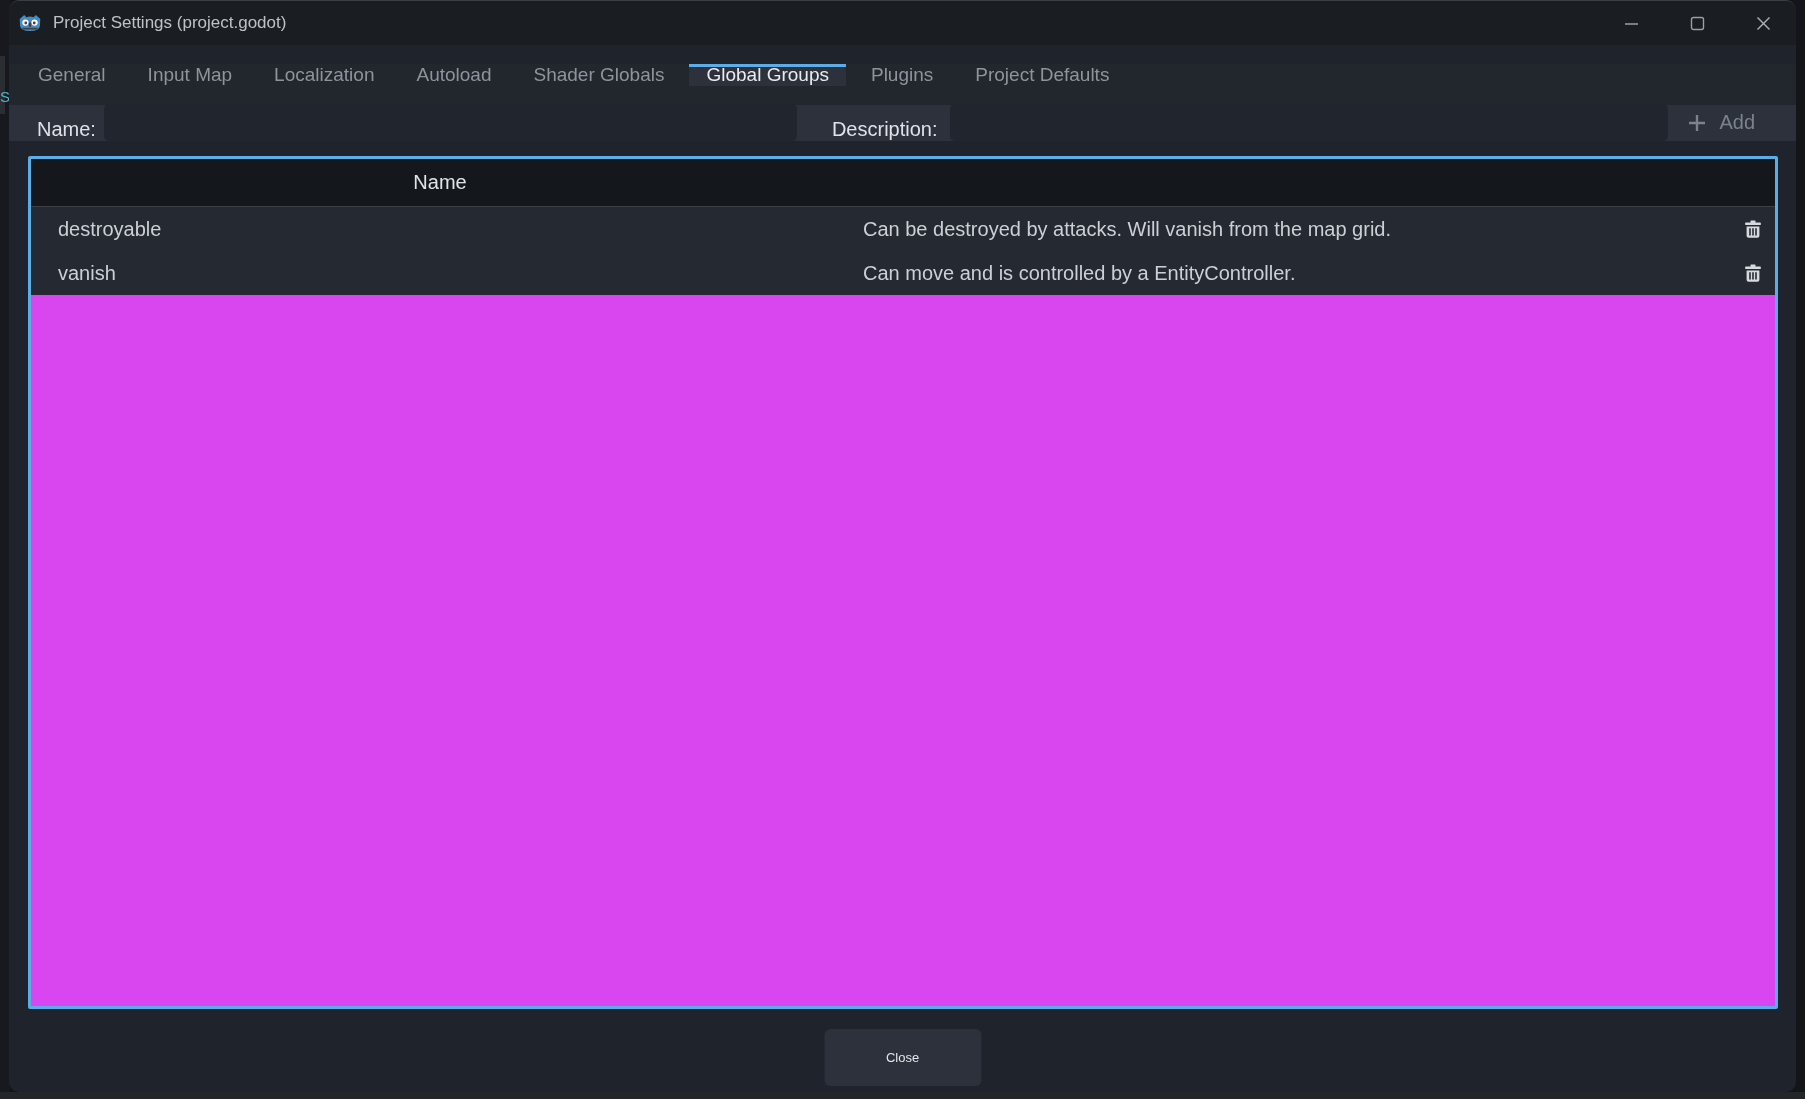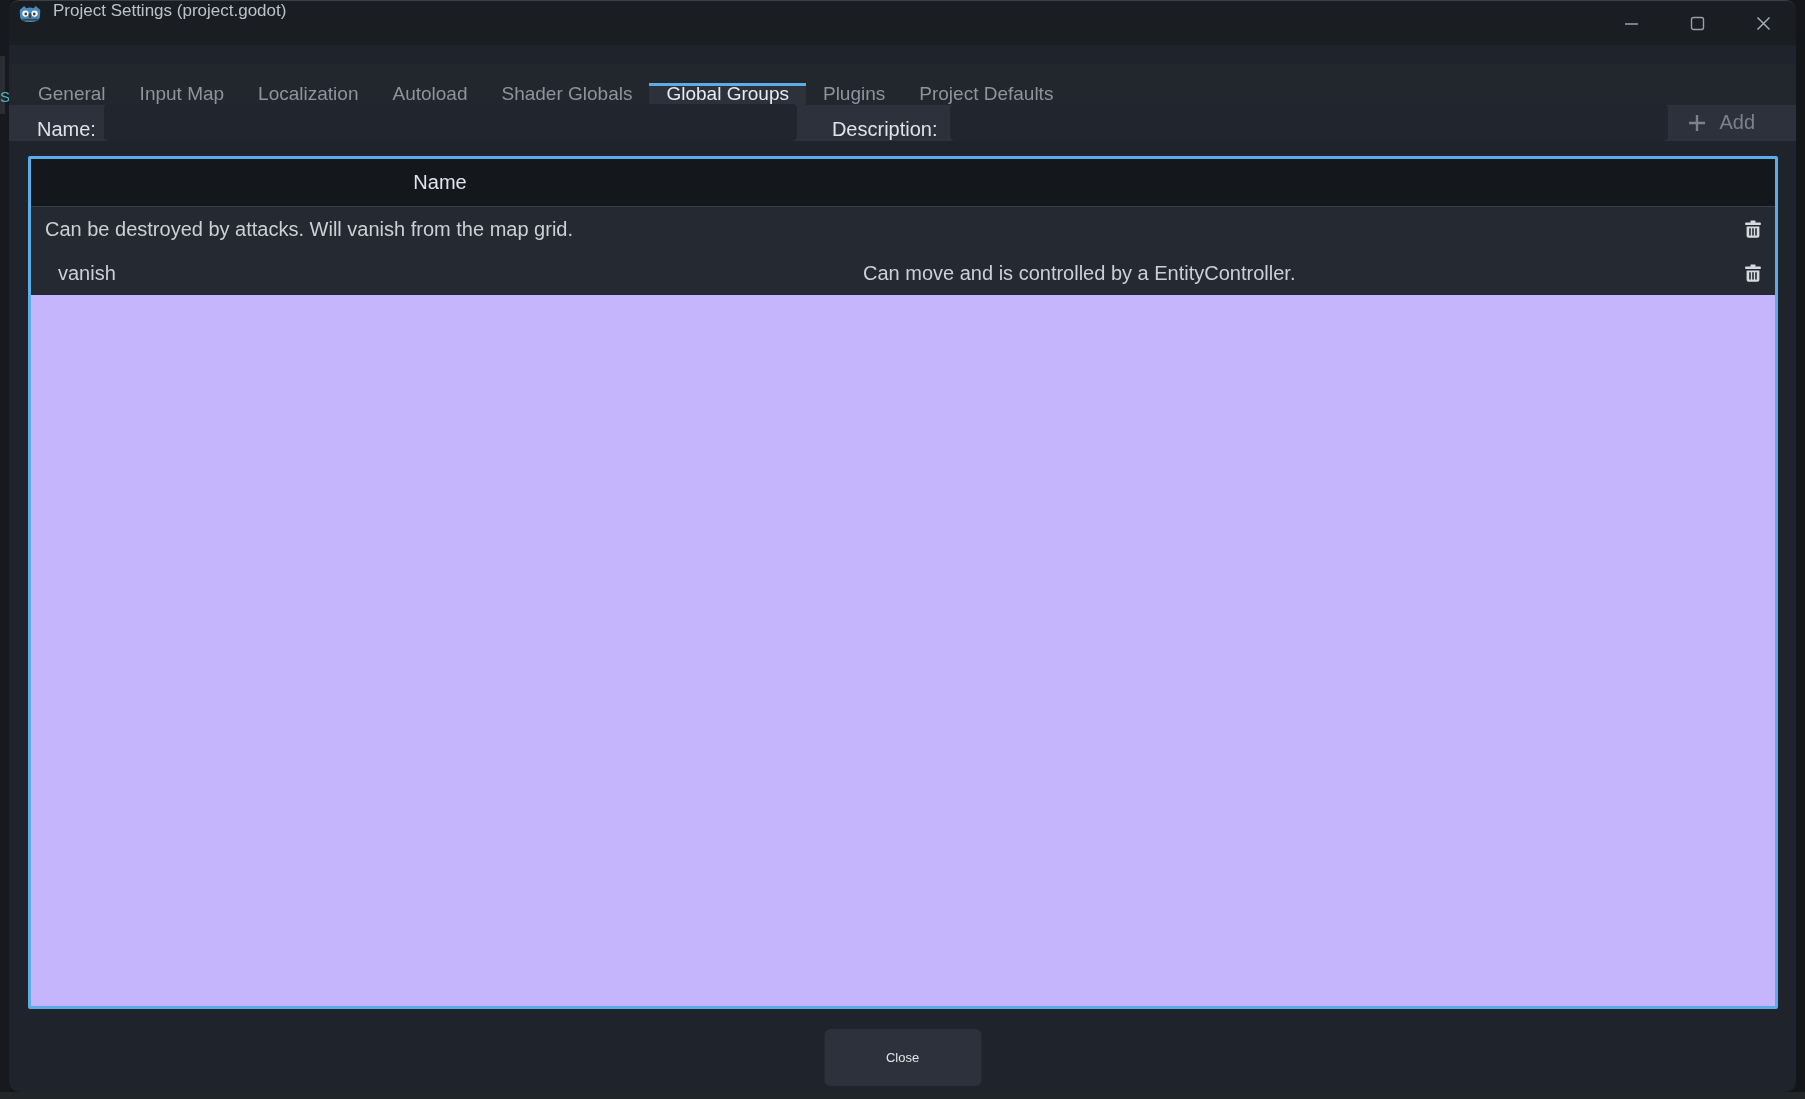--- a/index.html
+++ b/index.html
@@ -21,32 +21,32 @@
     position:absolute; left:9px; top:0; width:1787px; height:1092px;
     background:#1f232b;
     border-radius:10px;
     border-top:1px solid #3a3f47;
     overflow:hidden;
   }
 
   
   .titlebar {
     height:44px; background:#1a1d22;
-    display:flex; align-items:flex-start; padding-left:8px;
+    display:flex; align-items:center; padding-left:8px;
   }
   .app-icon { width:26px; height:26px; flex:0 0 auto; }
   .titlebar-title { margin-left:10px; font-size:17px; color:#bdc2c9; }
   .titlebar-spacer { flex:1; }
   .winctl { width:66px; height:44px; display:flex; align-items:center; justify-content:center; cursor:default; }
   .winctl svg { display:block; }
 
   
   .tabbar {
     margin-top:19px; height:41px; background:#22262d;
-    display:flex; align-items:flex-end; padding-left:12px;
+    display:flex; align-items:flex-start; padding-left:12px;gap:8px;
   }
   .tab {
     display:flex; align-items:center; padding:0 17px;
     font-size:19px; color:#8e949e; white-space:nowrap; cursor:default;
   }
   .tab.active {
     background:#2c313b; color:#e9ebef;
     box-shadow: inset 0 3px 0 #5cace8;
   }
 
@@ -69,21 +69,21 @@
     margin-left:10px; height:37px; padding:0 9px;
     display:flex; align-items:center; gap:13px;
     background:transparent; border:none; cursor:default;
     color:#7b828c; font-size:20px; font-family:"Liberation Sans", sans-serif;
   }
 
   
   .groups-table {
     position:absolute; left:19px; top:155px; width:1750px; height:853px;
     border:3px solid #5cace8; border-radius:2px;
-    background:#c4b5fd; overflow:hidden;
+    background:#d946ef; overflow:hidden;
   }
   .thead {
     display:flex; height:48px; background:#14171c;
     border-bottom:1px solid #3a3f48;
   }
   .th {
     display:flex; align-items:center; justify-content:center;
     font-size:20px; color:#e0e3e8;
   }
   .th-name { width:818px; }
@@ -172,20 +172,21 @@
       <span>Add</span>
     </button>
   </div>
 
   <div class="groups-table">
     <div class="thead">
       <div class="th th-name">Name</div>
     </div>
 
     <div class="trow">
+      <div class="td-name">destroyable</div>
       <div class="td-desc">Can be destroyed by attacks. Will vanish from the map grid.</div>
       <button class="del-btn">
         <svg width="20" height="20" viewBox="0 0 20 20">
           <rect x="7.5" y="1.5" width="5" height="2.4" rx="0.6" fill="#d6d9dd"></rect>
           <rect x="2.2" y="3.6" width="15.6" height="2.4" rx="0.6" fill="#d6d9dd"></rect>
           <path d="M3.6 7.5 h12.8 v9.2 a2 2 0 0 1 -2 2 h-8.8 a2 2 0 0 1 -2 -2 Z" fill="#d6d9dd"></path>
           <line x1="7" y1="9.3" x2="7" y2="16.6" stroke="#252a32" stroke-width="1.6"></line>
           <line x1="10" y1="9.3" x2="10" y2="16.6" stroke="#252a32" stroke-width="1.6"></line>
           <line x1="13" y1="9.3" x2="13" y2="16.6" stroke="#252a32" stroke-width="1.6"></line>
         </svg>

